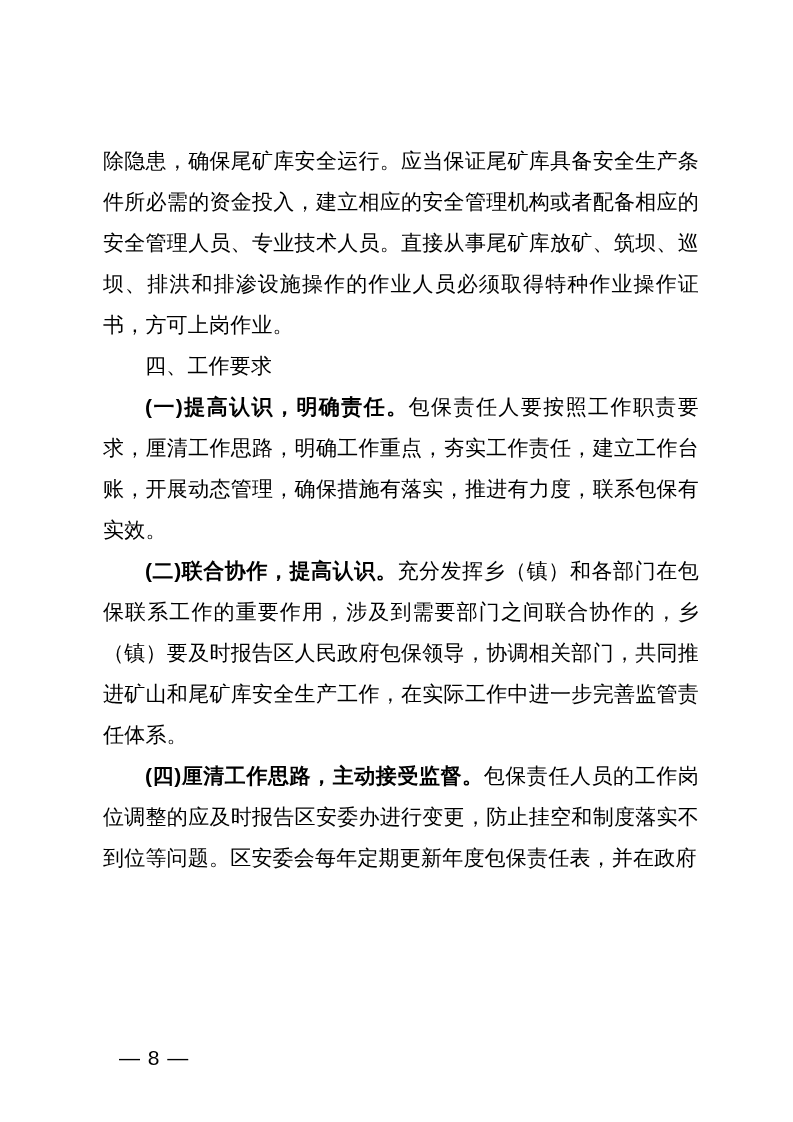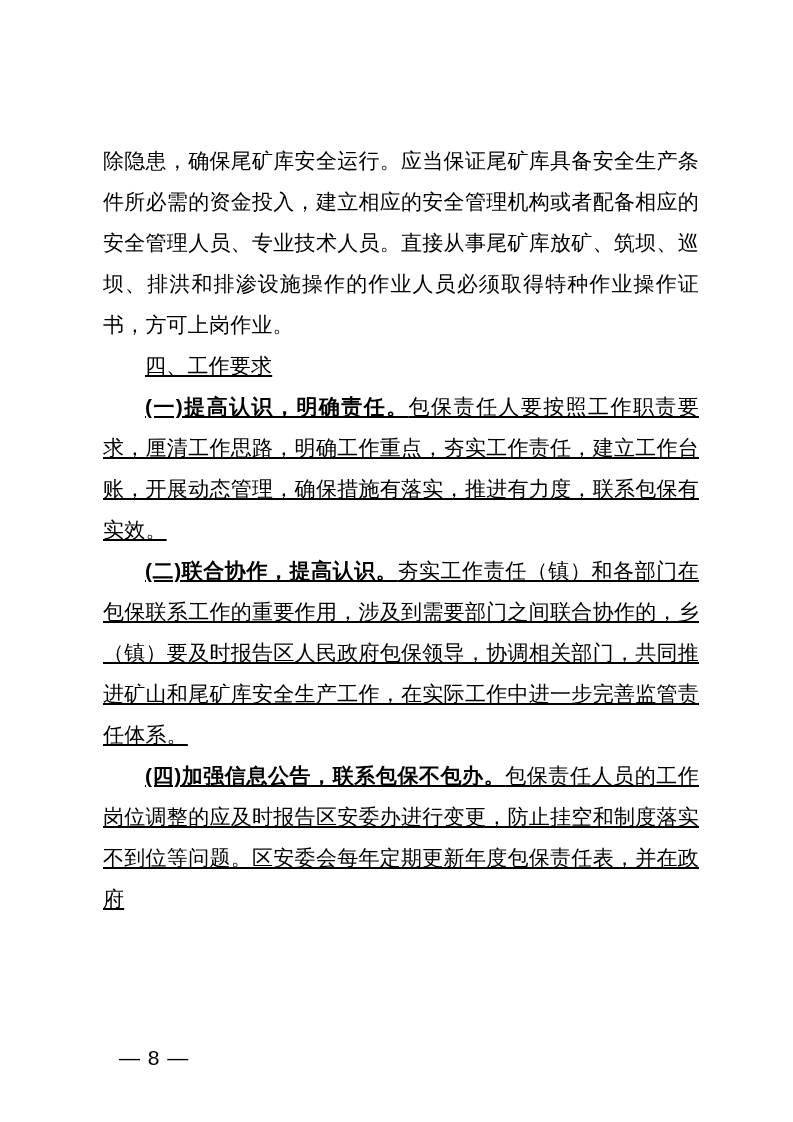--- a/index.html
+++ b/index.html
@@ -27,21 +27,20 @@
     padding: 0;
     font-size: 21px;
     line-height: 41px;
     text-align: justify;
     text-justify: inter-ideograph;
     letter-spacing: 0.2px;
     word-break: break-all;
   }
   p.para.indent {
     text-indent: 2em;
-    text-decoration: underline;
   }
   .para-lead {
     font-weight: bold;
     margin-top: 12px;
   }
   .page-number {
     position: absolute;
     left: 119px;
     top: 1043px;
     font-size: 21px;
@@ -55,21 +54,21 @@
 
 <div class="page">
   <div class="content">
 
     <p class="para"><span>除隐患，确保尾矿库安全运行。应当保证尾矿库具备安全生产条件所必需的资金投入，建立相应的安全管理机构或者配备相应的安全管理人员、专业技术人员。直接从事尾矿库放矿、筑坝、巡坝、排洪和排渗设施操作的作业人员必须取得特种作业操作证书，方可上岗作业。</span></p>
 
     <p class="para indent"><span>四、工作要求</span></p>
 
     <p class="para indent"><strong class="para-lead">(一)提高认识，明确责任。</strong><span>包保责任人要按照工作职责要求，厘清工作思路，明确工作重点，夯实工作责任，建立工作台账，开展动态管理，确保措施有落实，推进有力度，联系包保有实效。</span></p>
 
-    <p class="para indent"><strong class="para-lead">(二)联合协作，提高认识。</strong><span>夯实工作责任（镇）和各部门在包保联系工作的重要作用，涉及到需要部门之间联合协作的，乡（镇）要及时报告区人民政府包保领导，协调相关部门，共同推进矿山和尾矿库安全生产工作，在实际工作中进一步完善监管责任体系。</span></p>
+    <p class="para indent"><strong class="para-lead">(二)联合协作，提高认识。</strong><span>充分发挥乡（镇）和各部门在包保联系工作的重要作用，涉及到需要部门之间联合协作的，乡（镇）要及时报告区人民政府包保领导，协调相关部门，共同推进矿山和尾矿库安全生产工作，在实际工作中进一步完善监管责任体系。</span></p>
 
 
-    <p class="para indent"><strong class="para-lead">(四)加强信息公告，联系包保不包办。</strong><span>包保责任人员的工作岗位调整的应及时报告区安委办进行变更，防止挂空和制度落实不到位等问题。区安委会每年定期更新年度包保责任表，并在政府</span></p>
+    <p class="para indent"><strong class="para-lead">(四)厘清工作思路，主动接受监督。</strong><span>包保责任人员的工作岗位调整的应及时报告区安委办进行变更，防止挂空和制度落实不到位等问题。区安委会每年定期更新年度包保责任表，并在政府</span></p>
 
   </div>
 
   <div class="page-number">— 8 —</div>
 </div>
 
 </body></html>

